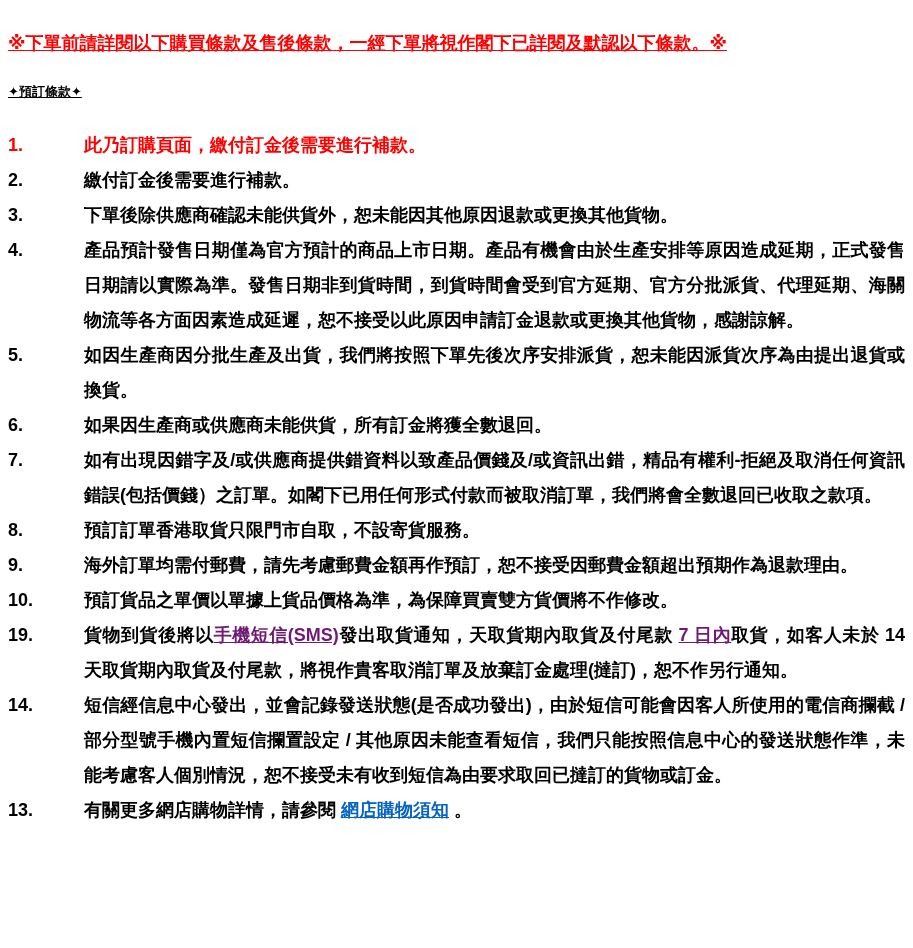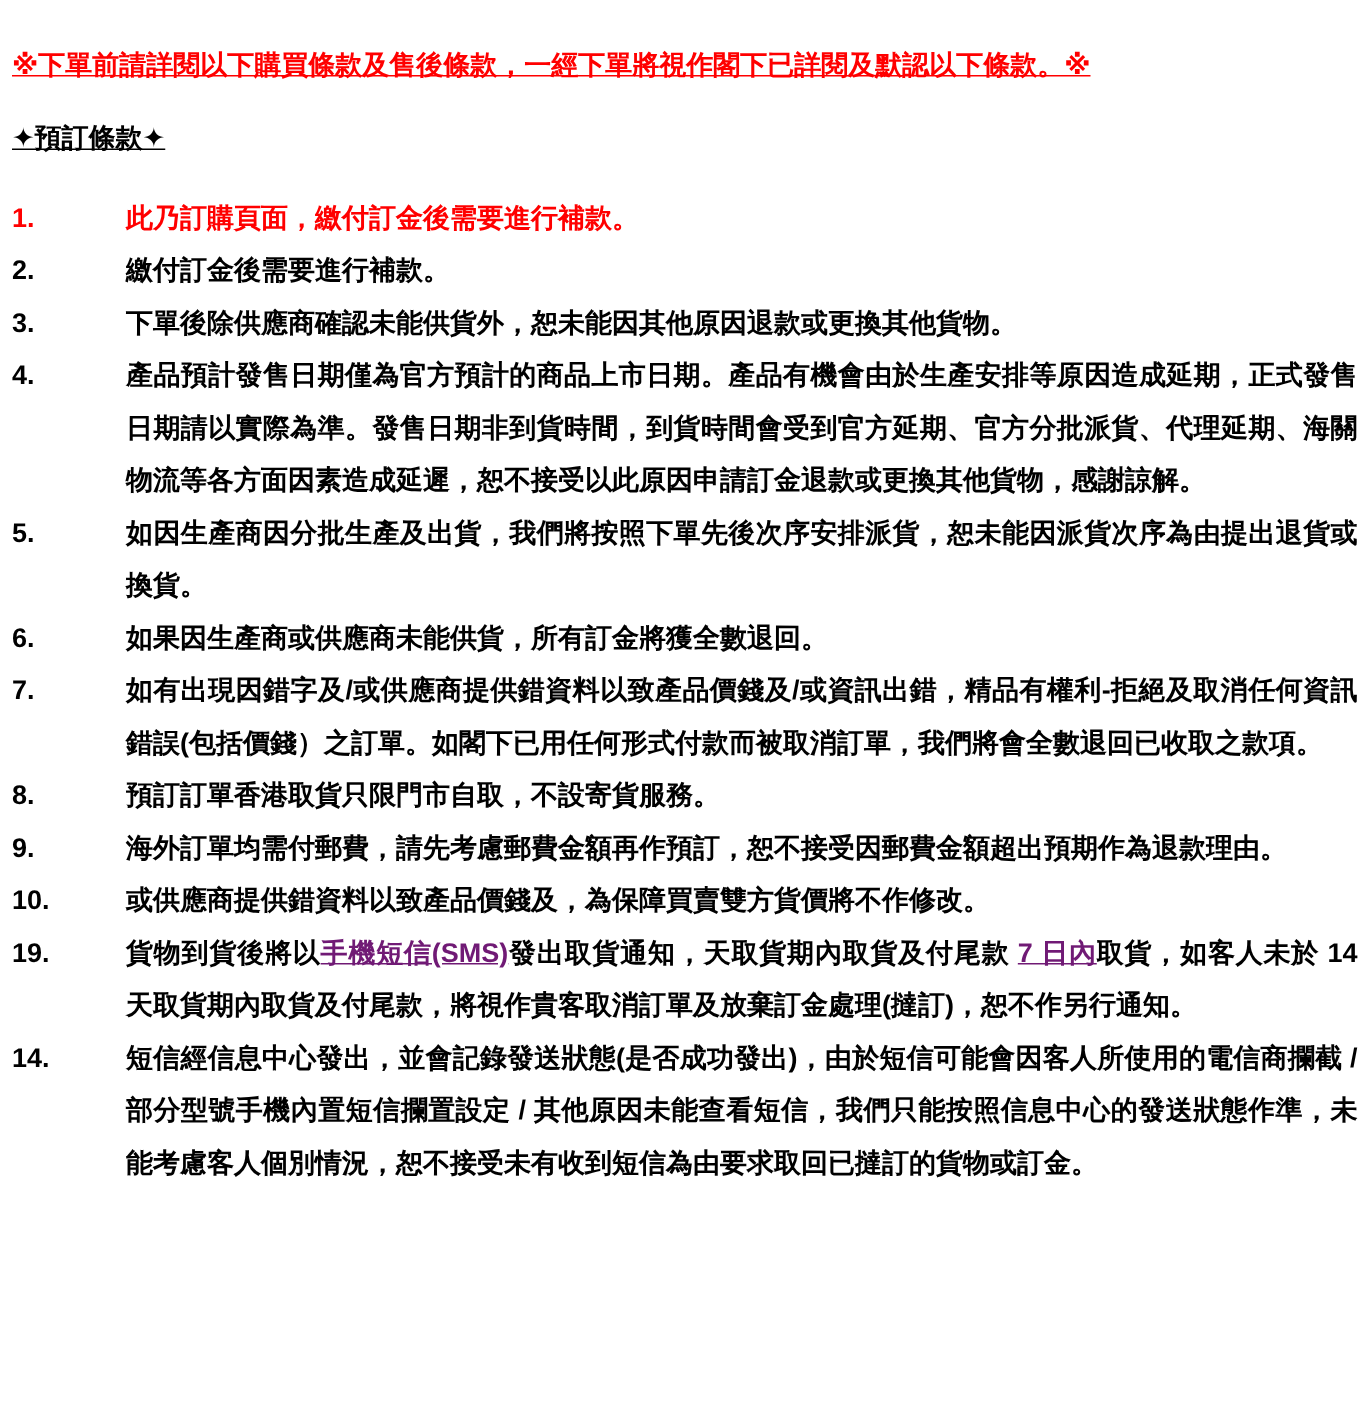--- a/index.html
+++ b/index.html
@@ -22,21 +22,21 @@
   }
   .page-title {
     font-size: 18px;
     font-weight: 700;
     color: #ff0000;
     text-decoration: underline;
     margin: 6px 0 24px 0;
     line-height: 26px;
   }
   .section-header {
-    font-size: 18px;
+    font-size: 13px;
     font-weight: 700;
     color: #000000;
     text-decoration: underline;
     margin: 0 0 24px 0;
     line-height: 24px;
   }
   ol.terms {
     list-style: none;
     margin: 0;
     padding: 0;
@@ -107,24 +107,28 @@
       <li>
         <span class="num">8.</span>
         <span class="body"><span>預訂訂單香港取貨只限門市自取，不設寄貨服務。</span></span>
       </li>
       <li>
         <span class="num">9.</span>
         <span class="body"><span>海外訂單均需付郵費，請先考慮郵費金額再作預訂，恕不接受因郵費金額超出預期作為退款理由。</span></span>
       </li>
       <li>
         <span class="num">10.</span>
-        <span class="body"><span>或供應商提供錯資料以致產品價錢及，為保障買賣雙方貨價將不作修改。</span></span>
+        <span class="body"><span>預訂貨品之單價以單據上貨品價格為準，為保障買賣雙方貨價將不作修改。</span></span>
       </li>
       <li>
         <span class="num">19.</span>
         <span class="body"><span>貨物到貨後將以</span><span class="red-underline">手機短信(SMS)</span><span>發出取貨通知，天取貨期內取貨及付尾款 </span><span class="red-underline">7 日內</span><span>取貨，如客人未於 14 天取貨期內取貨及付尾款，將視作貴客取消訂單及放棄訂金處理(撻訂)，恕不作另行通知。</span></span>
       </li>
       <li>
         <span class="num">14.</span>
         <span class="body"><span>短信經信息中心發出，並會記錄發送狀態(是否成功發出)，由於短信可能會因客人所使用的電信商攔截 / 部分型號手機內置短信攔置設定 / 其他原因未能查看短信，我們只能按照信息中心的發送狀態作準，未能考慮客人個別情況，恕不接受未有收到短信為由要求取回已撻訂的貨物或訂金。</span></span>
       </li>
+      <li>
+        <span class="num">13.</span>
+        <span class="body"><span>有關更多網店購物詳情，請參閱 </span><a class="term-link" href="#">網店購物須知</a><span> 。</span></span>
+      </li>
     </ol>
 </div>
 
 </body></html>

